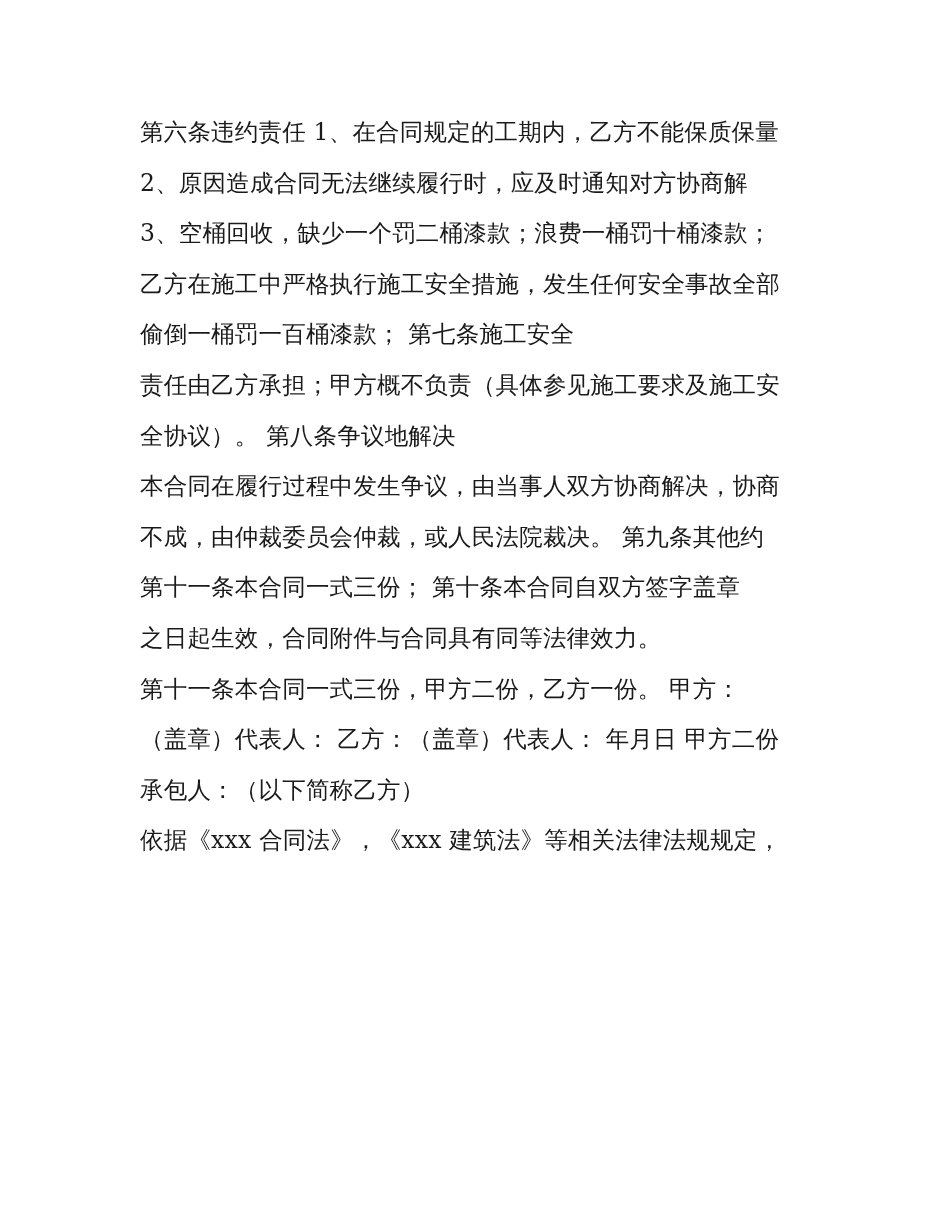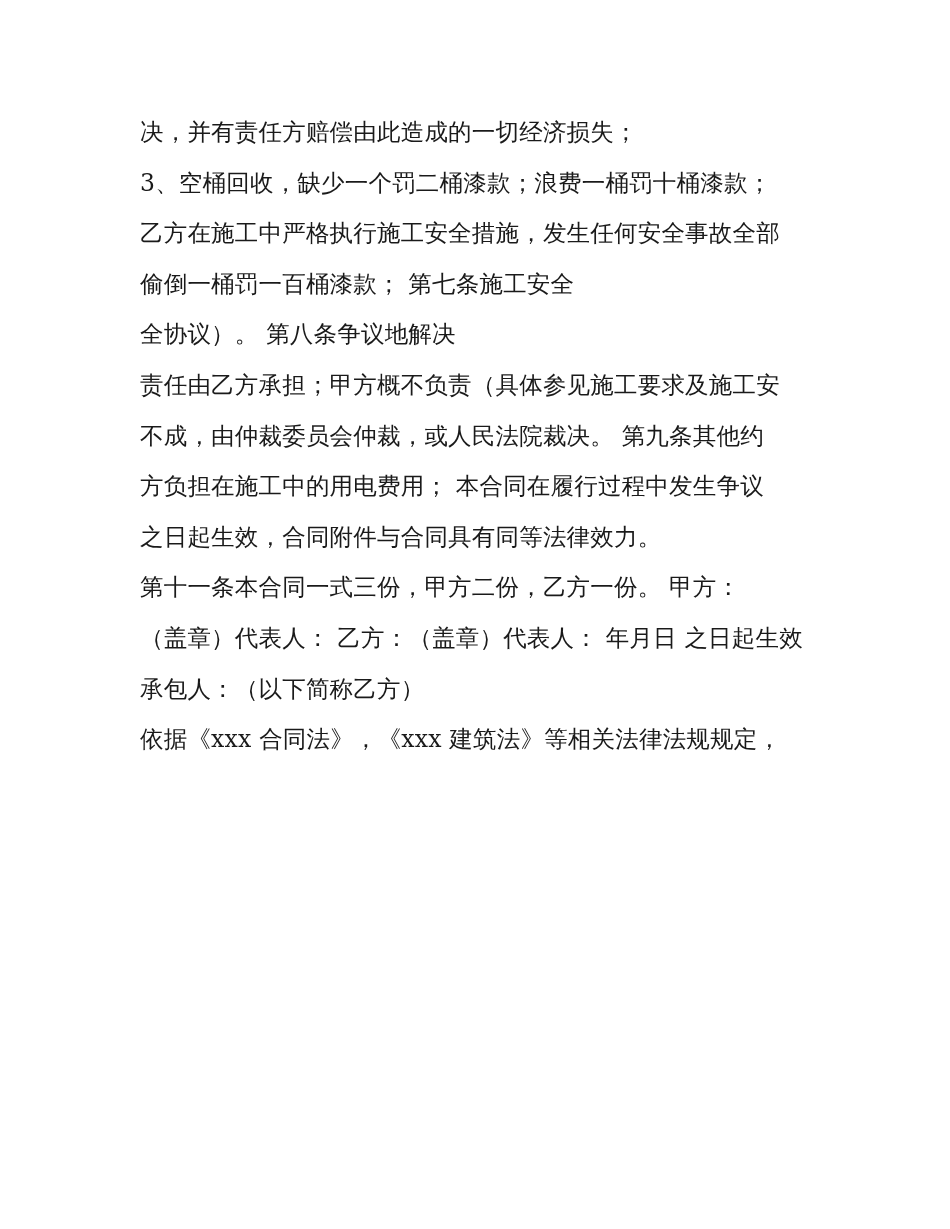--- a/index.html
+++ b/index.html
@@ -19,27 +19,29 @@
     color: #1a1a1a;
     white-space: nowrap;
     letter-spacing: 0.2px;
   }
 </style>
 </head>
 <body>
 
 <div class="page">
   <div class="content">
-    <div class="line">决，并有责任方赔偿由此造成的一切经济损失；</div>
+    <div class="line">第六条违约责任 1、在合同规定的工期内，乙方不能保质保量</div>
+    <div class="line">2、原因造成合同无法继续履行时，应及时通知对方协商解</div>
     <div class="line">3、空桶回收，缺少一个罚二桶漆款；浪费一桶罚十桶漆款；</div>
     <div class="line">乙方在施工中严格执行施工安全措施，发生任何安全事故全部</div>
     <div class="line">偷倒一桶罚一百桶漆款； 第七条施工安全</div>
+    <div class="line">责任由乙方承担；甲方概不负责（具体参见施工要求及施工安</div>
     <div class="line">全协议）。 第八条争议地解决</div>
-    <div class="line">责任由乙方承担；甲方概不负责（具体参见施工要求及施工安</div>
+    <div class="line">本合同在履行过程中发生争议，由当事人双方协商解决，协商</div>
     <div class="line">不成，由仲裁委员会仲裁，或人民法院裁决。 第九条其他约</div>
-    <div class="line">方负担在施工中的用电费用； 本合同在履行过程中发生争议</div>
+    <div class="line">第十一条本合同一式三份； 第十条本合同自双方签字盖章</div>
     <div class="line">之日起生效，合同附件与合同具有同等法律效力。</div>
     <div class="line">第十一条本合同一式三份，甲方二份，乙方一份。 甲方：</div>
-    <div class="line">（盖章）代表人： 乙方：（盖章）代表人： 年月日 之日起生效</div>
+    <div class="line">（盖章）代表人： 乙方：（盖章）代表人： 年月日 甲方二份</div>
     <div class="line">承包人：（以下简称乙方）</div>
     <div class="line">依据《xxx 合同法》，《xxx 建筑法》等相关法律法规规定，</div>
   </div>
 </div>
 
 </body></html>

